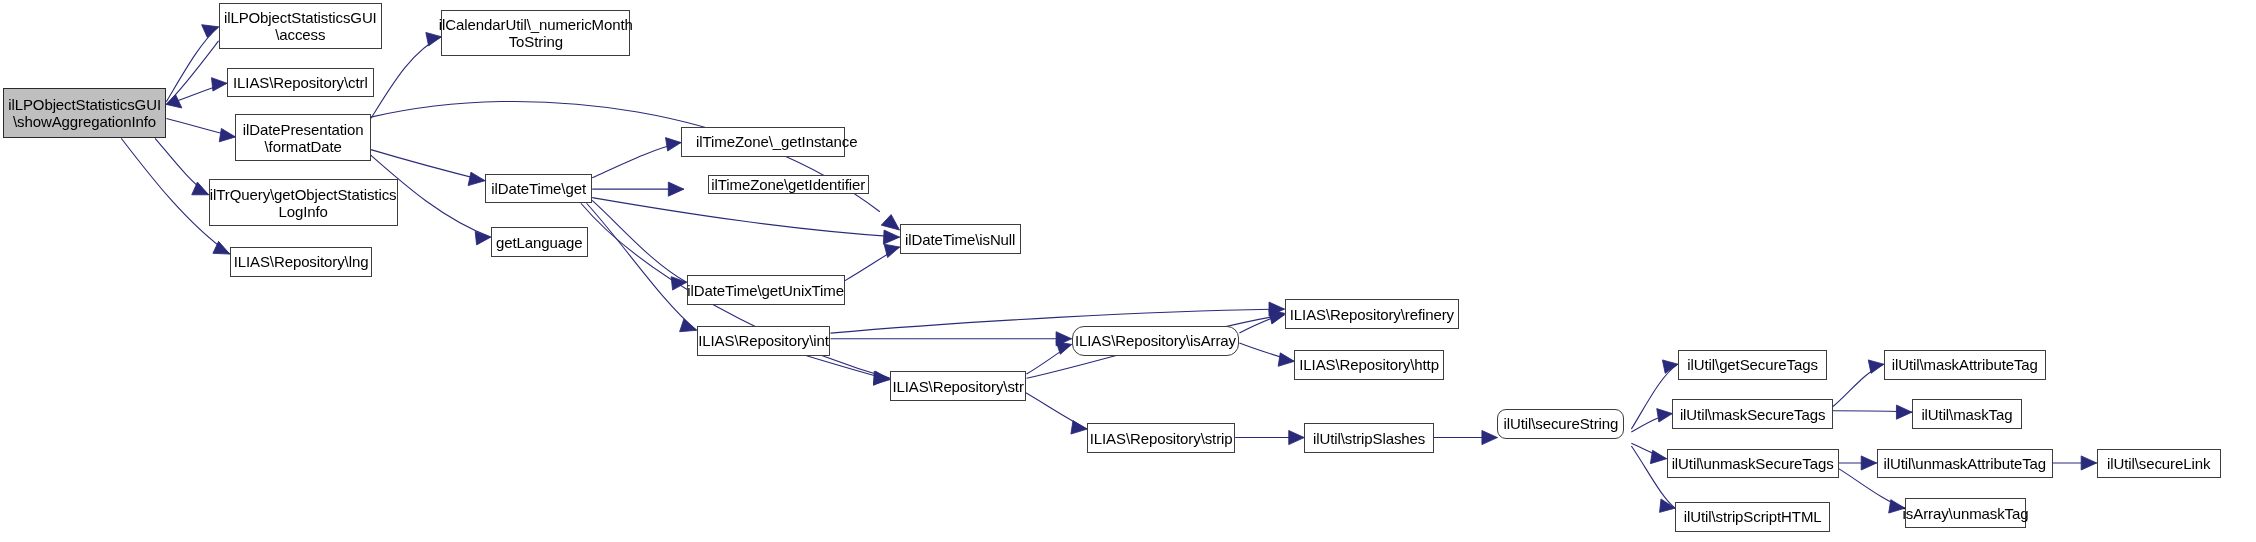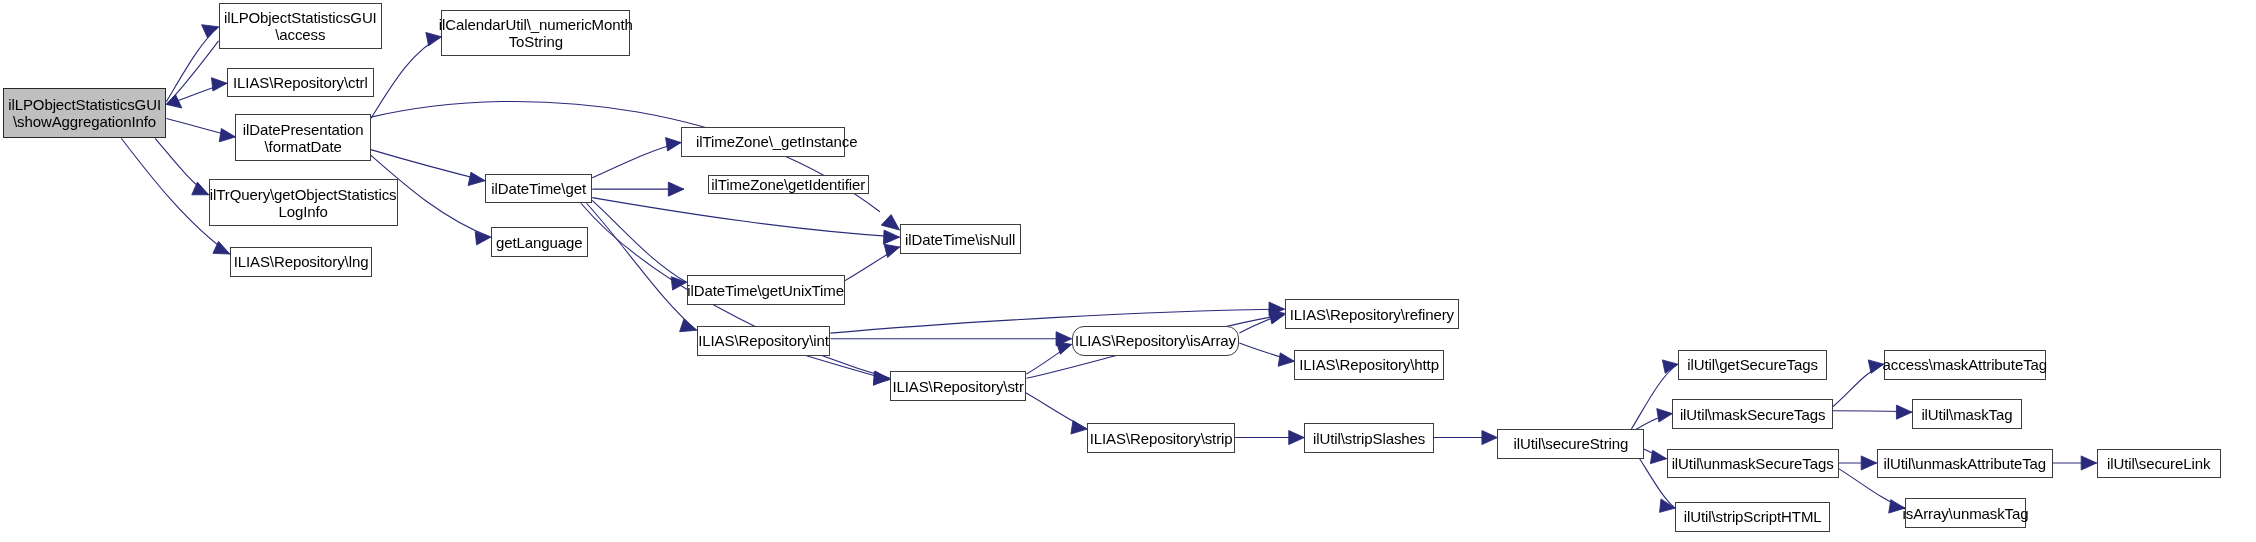--- a/index.html
+++ b/index.html
@@ -145,24 +145,24 @@
       <div class="node" style="left: 683.85px; top: 175.021px; width: 160.74px; height: 19px; margin-left: 24px;"><span class="node-label">ilTimeZone\getIdentifier</span></div>
       <div class="node" style="left: 899.58px; top: 224.422px; width: 121.26px; height: 29.6406px;"><span class="node-label">ilDateTime\isNull</span></div>
       <div class="node" style="left: 686.67px; top: 275.234px; width: 157.92px; height: 29.6406px;"><span class="node-label">ilDateTime\getUnixTime</span></div>
       <div class="node" style="left: 696.54px; top: 326.047px; width: 133.95px; height: 29.6406px;"><span class="node-label">ILIAS\Repository\int</span></div>
       <div class="node" style="left: 889.71px; top: 371.214px; width: 136.77px; height: 29.6406px;"><span class="node-label">ILIAS\Repository\str</span></div>
       <div class="node" style="left: 1087.11px; top: 423.438px; width: 148.05px; height: 29.6406px;"><span class="node-label">ILIAS\Repository\strip</span></div>
       <div class="node" style="left: 1071.6px; top: 326.047px; width: 167.79px; height: 29.6406px; border-radius: 12px;"><span class="node-label">ILIAS\Repository\isArray</span></div>
       <div class="node" style="left: 1284.51px; top: 299.229px; width: 174.84px; height: 29.6406px;"><span class="node-label">ILIAS\Repository\refinery</span></div>
       <div class="node" style="left: 1294.38px; top: 350.042px; width: 149.46px; height: 29.6406px;"><span class="node-label">ILIAS\Repository\http</span></div>
       <div class="node" style="left: 1304.25px; top: 423.438px; width: 129.72px; height: 29.6406px;"><span class="node-label">ilUtil\stripSlashes</span></div>
-      <div class="node" style="left: 1497.42px; top: 429px; width: 147px; height: 29.6406px;"><span class="node-label">ilUtil\secureString</span></div>
+      <div class="node" style="left: 1497.42px; top: 409px; width: 127px; height: 29.6406px; border-radius: 9px;"><span class="node-label">ilUtil\secureString</span></div>
       <div class="node" style="left: 1677.9px; top: 350.042px; width: 149.46px; height: 29.6406px;"><span class="node-label">ilUtil\getSecureTags</span></div>
       <div class="node" style="left: 1672.26px; top: 399.443px; width: 160.74px; height: 29.6406px;"><span class="node-label">ilUtil\maskSecureTags</span></div>
       <div class="node" style="left: 1666.62px; top: 448.844px; width: 172.02px; height: 29.6406px;"><span class="node-label">ilUtil\unmaskSecureTags</span></div>
       <div class="node" style="left: 1675.08px; top: 502px; width: 155.1px; height: 29.6406px;"><span class="node-label">ilUtil\stripScriptHTML</span></div>
-      <div class="node" style="left: 1883.76px; top: 350.042px; width: 162.15px; height: 29.6406px;"><span class="node-label">access\maskAttributeTag</span></div>
+      <div class="node" style="left: 1883.76px; top: 350.042px; width: 162.15px; height: 29.6406px;"><span class="node-label">ilUtil\maskAttributeTag</span></div>
       <div class="node" style="left: 1911.96px; top: 399.443px; width: 109.98px; height: 29.6406px;"><span class="node-label">ilUtil\maskTag</span></div>
       <div class="node" style="left: 1876.71px; top: 448.844px; width: 176.25px; height: 29.6406px;"><span class="node-label">ilUtil\unmaskAttributeTag</span></div>
       <div class="node" style="left: 1904.91px; top: 498.245px; width: 121.26px; height: 29.6406px;"><span class="node-label">isArray\unmaskTag</span></div>
       <div class="node" style="left: 2096.67px; top: 448.844px; width: 124.08px; height: 29.6406px;"><span class="node-label">ilUtil\secureLink</span></div>
     </div>
 </div>
 
 </body></html>

